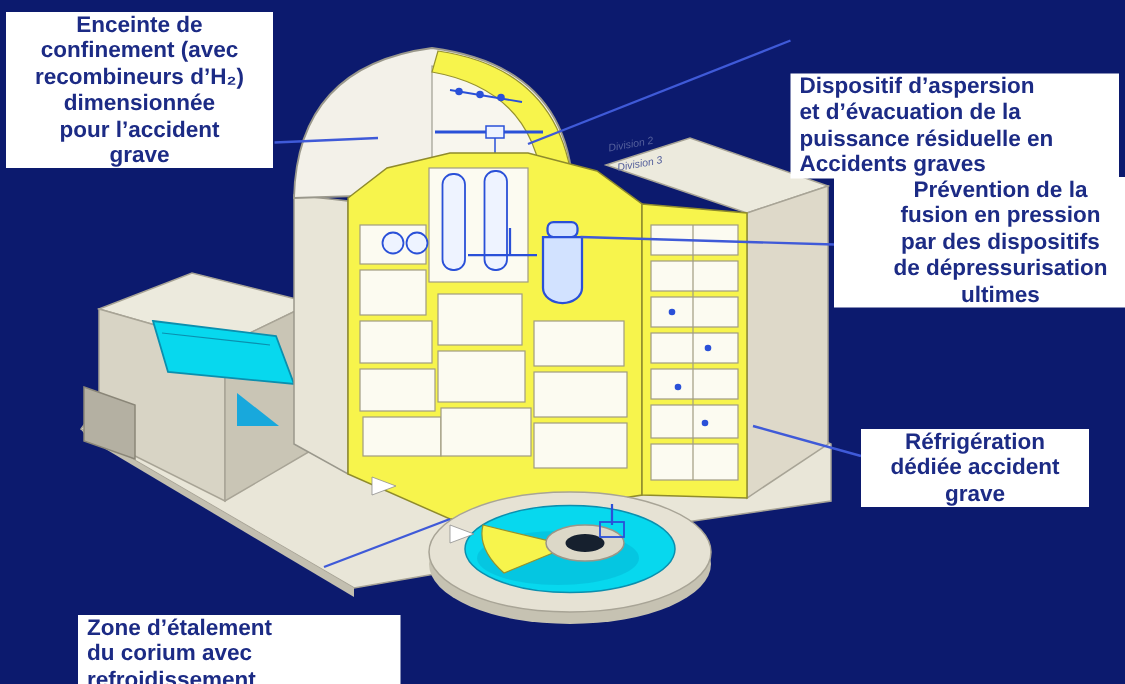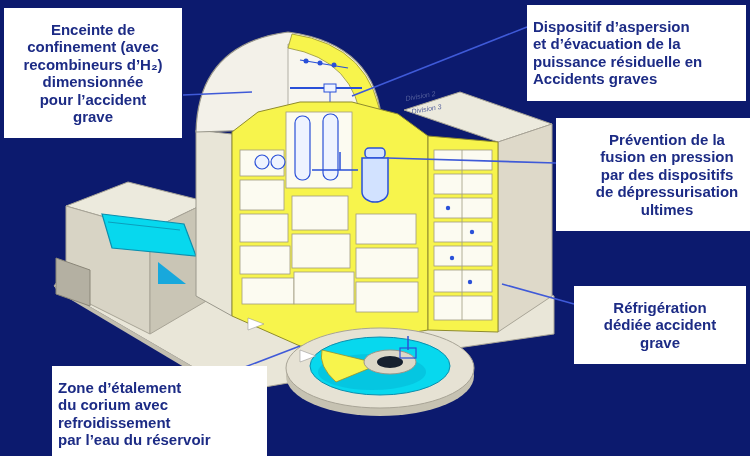--- a/index.html
+++ b/index.html
@@ -9,31 +9,31 @@
     font-family:"Liberation Sans",sans-serif;
   }
   .stage svg{position:absolute;left:0;top:0;}
   .callout{
     position:absolute;
     background:#ffffff;
     color:#1c2b85;
     font-weight:bold;
     font-size:15px;
     line-height:1.16;
-    padding:13px 6px;
+    padding:0 6px;
     box-sizing:border-box;
     z-index:5;
   }
   .callout span{white-space:pre-line;display:block;}
   .ta-c{text-align:center;}
-  .ta-l{text-align:left;}
+  .ta-l{text-align:left;margin-top:44px;}
   #co-containment{left:4px;top:8px;width:178px;}
   #co-spray{left:527px;top:5px;width:219px;}
   #co-depress{left:556px;top:118px;width:222px;}
-  #co-cooling{left:574px;top:286px;width:172px;}
+  #co-cooling{left:574px;top:286px;width:152px;}
   #co-corium{left:52px;top:366px;width:215px;}
 </style>
 </head>
 <body>
 
 <div class="stage">
 
   <svg width="750" height="456" viewBox="0 0 750 456">
 
     <g>

